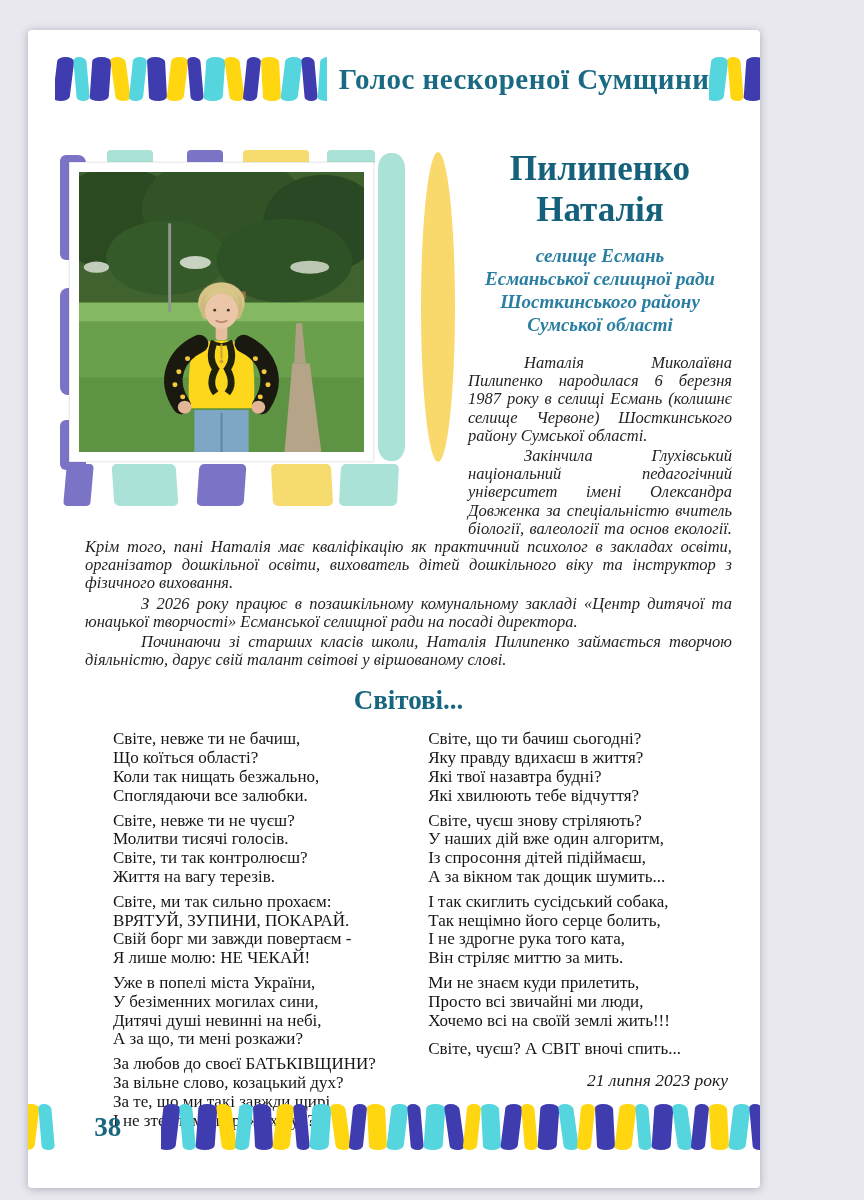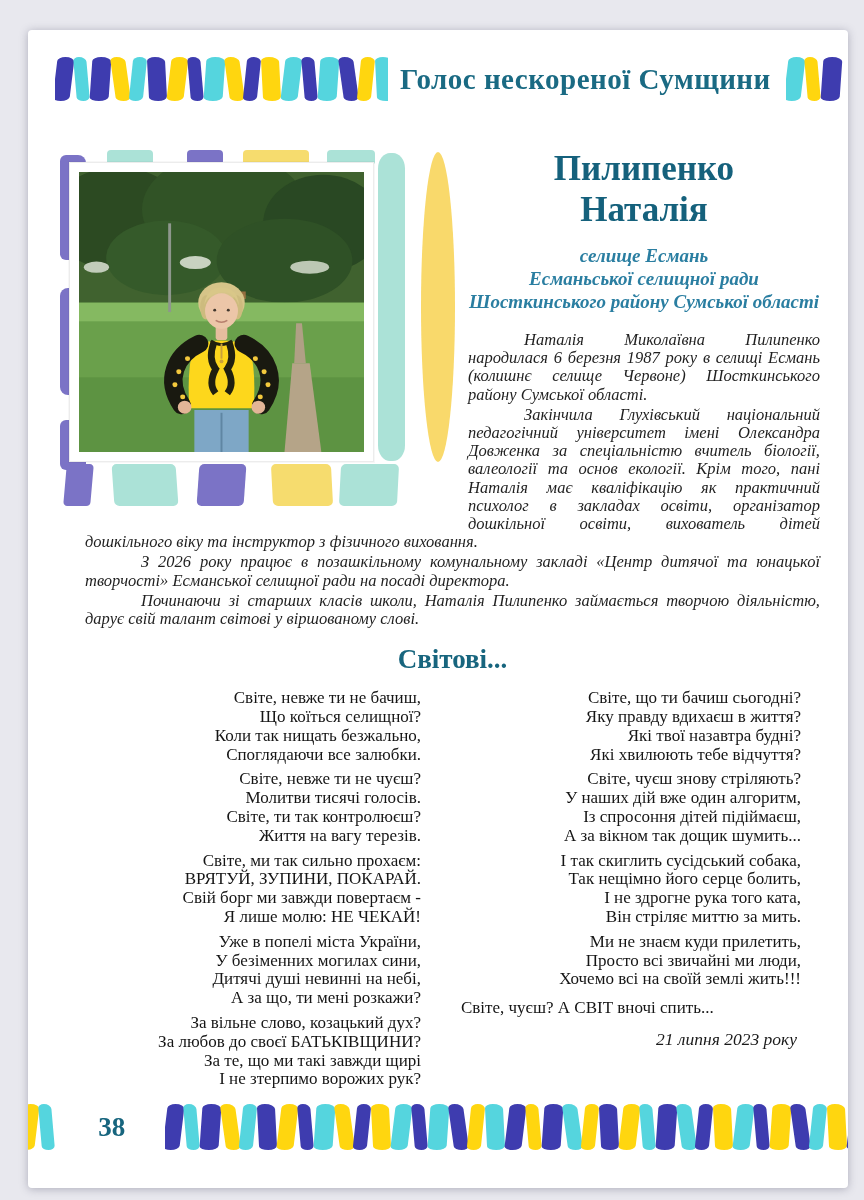--- a/index.html
+++ b/index.html
@@ -1,17 +1,17 @@
 <!DOCTYPE html>
 <html><head>
 <meta charset="utf-8">
 <style>
   html,body{margin:0;padding:0;background:#e8e8ee;width:864px;height:1200px;overflow:hidden;
     font-family:"Liberation Serif","DejaVu Serif",serif;}
-  .page{position:absolute;left:28px;top:30px;width:820px;height:1158px;background:#ffffff;
+  .page{position:absolute;left:28px;top:30px;width:732px;height:1158px;background:#ffffff;
     border-radius:4px;box-shadow:0 1px 8px rgba(60,60,90,.35);overflow:hidden;}
 
   
   .band{display:flex;align-items:stretch;overflow:hidden;}
   .band span{flex:0 0 auto;border-radius:45% 55% 50% 50% / 9% 11% 10% 8%;}
 
   
   .header{margin-top:27px;height:44px;display:flex;align-items:center;padding-left:27px;}
   .header .band.lead{width:333px;height:44px;}
   .page-title{font-weight:bold;font-size:29px;color:#1a6a83;margin-left:12px;letter-spacing:.5px;white-space:nowrap;}
@@ -33,21 +33,21 @@
 
   
   .bio{margin-top:18px;font-style:italic;font-size:16.5px;line-height:18.2px;color:#1f1f1f;text-align:justify;}
   .bio p{margin:0 0 2px 0;text-indent:56px;}
 
   
   .poem-title{clear:none;text-align:center;font-weight:bold;font-size:27px;color:#17657e;margin-top:16px;}
   .poem-cols{display:flex;margin-top:14px;font-size:17px;line-height:18.8px;color:#151515;}
   .poem-col-left{width:308px;margin-left:28px;}
   .poem-col-right{width:340px;margin-left:40px;}
-  .stanza{margin-bottom:6px;text-align:right;}
+  .stanza{margin-bottom:6px;}
   .pline{white-space:nowrap;}
   .closing-line{margin-top:10px;white-space:nowrap;}
   .poem-date{margin-top:12px;text-align:right;font-style:italic;font-size:17.5px;padding-right:4px;color:#1a1a1a;}
 
   
   .footer{position:absolute;left:0;right:0;top:1074px;height:46px;display:flex;align-items:center;gap:30px;}
   .footer .band.mini{width:36px;height:46px;}
   .page-number{font-weight:bold;font-size:27px;color:#17657e;margin:0 10px 0 8px;}
   .footer .band.long{flex:1 1 auto;height:46px;}
 </style>
@@ -182,21 +182,21 @@
       <p>Закінчила Глухівський національний педагогічний університет імені Олександра Довженка за спеціальністю вчитель біології, валеології та основ екології. Крім того, пані Наталія має кваліфікацію як практичний психолог в закладах освіти, організатор дошкільної освіти, вихователь дітей дошкільного віку та інструктор з фізичного виховання.</p>
       <p>З 2026 року працює в позашкільному комунальному закладі «Центр дитячої та юнацької творчості» Есманської селищної ради на посаді директора.</p>
       <p>Починаючи зі старших класів школи, Наталія Пилипенко займається творчою діяльністю, дарує свій талант світові у віршованому слові.</p>
     </div>
 
     <div class="poem-title">Світові...</div>
     <div class="poem-cols">
       <div class="poem-col-left">
           <div class="stanza">
             <div class="pline">Світе, невже ти не бачиш,</div>
-            <div class="pline">Що коїться селищної?</div>
+            <div class="pline">Що коїться області?</div>
             <div class="pline">Коли так нищать безжально,</div>
             <div class="pline">Споглядаючи все залюбки.</div>
           </div>
           <div class="stanza">
             <div class="pline">Світе, невже ти не чуєш?</div>
             <div class="pline">Молитви тисячі голосів.</div>
             <div class="pline">Світе, ти так контролюєш?</div>
             <div class="pline">Життя на вагу терезів.</div>
           </div>
           <div class="stanza">
@@ -205,22 +205,22 @@
             <div class="pline">Свій борг ми завжди повертаєм -</div>
             <div class="pline">Я лише молю: НЕ ЧЕКАЙ!</div>
           </div>
           <div class="stanza">
             <div class="pline">Уже в попелі міста України,</div>
             <div class="pline">У безіменних могилах сини,</div>
             <div class="pline">Дитячі душі невинні на небі,</div>
             <div class="pline">А за що, ти мені розкажи?</div>
           </div>
           <div class="stanza">
+            <div class="pline">За любов до своєї БАТЬКІВЩИНИ?</div>
             <div class="pline">За вільне слово, козацький дух?</div>
-            <div class="pline">За любов до своєї БАТЬКІВЩИНИ?</div>
             <div class="pline">За те, що ми такі завжди щирі</div>
             <div class="pline">І не зтерпимо ворожих рук?</div>
           </div>
         </div>
       <div class="poem-col-right">
         <div>
             <div class="stanza">
               <div class="pline">Світе, що ти бачиш сьогодні?</div>
               <div class="pline">Яку правду вдихаєш в життя?</div>
               <div class="pline">Які твої назавтра будні?</div>

